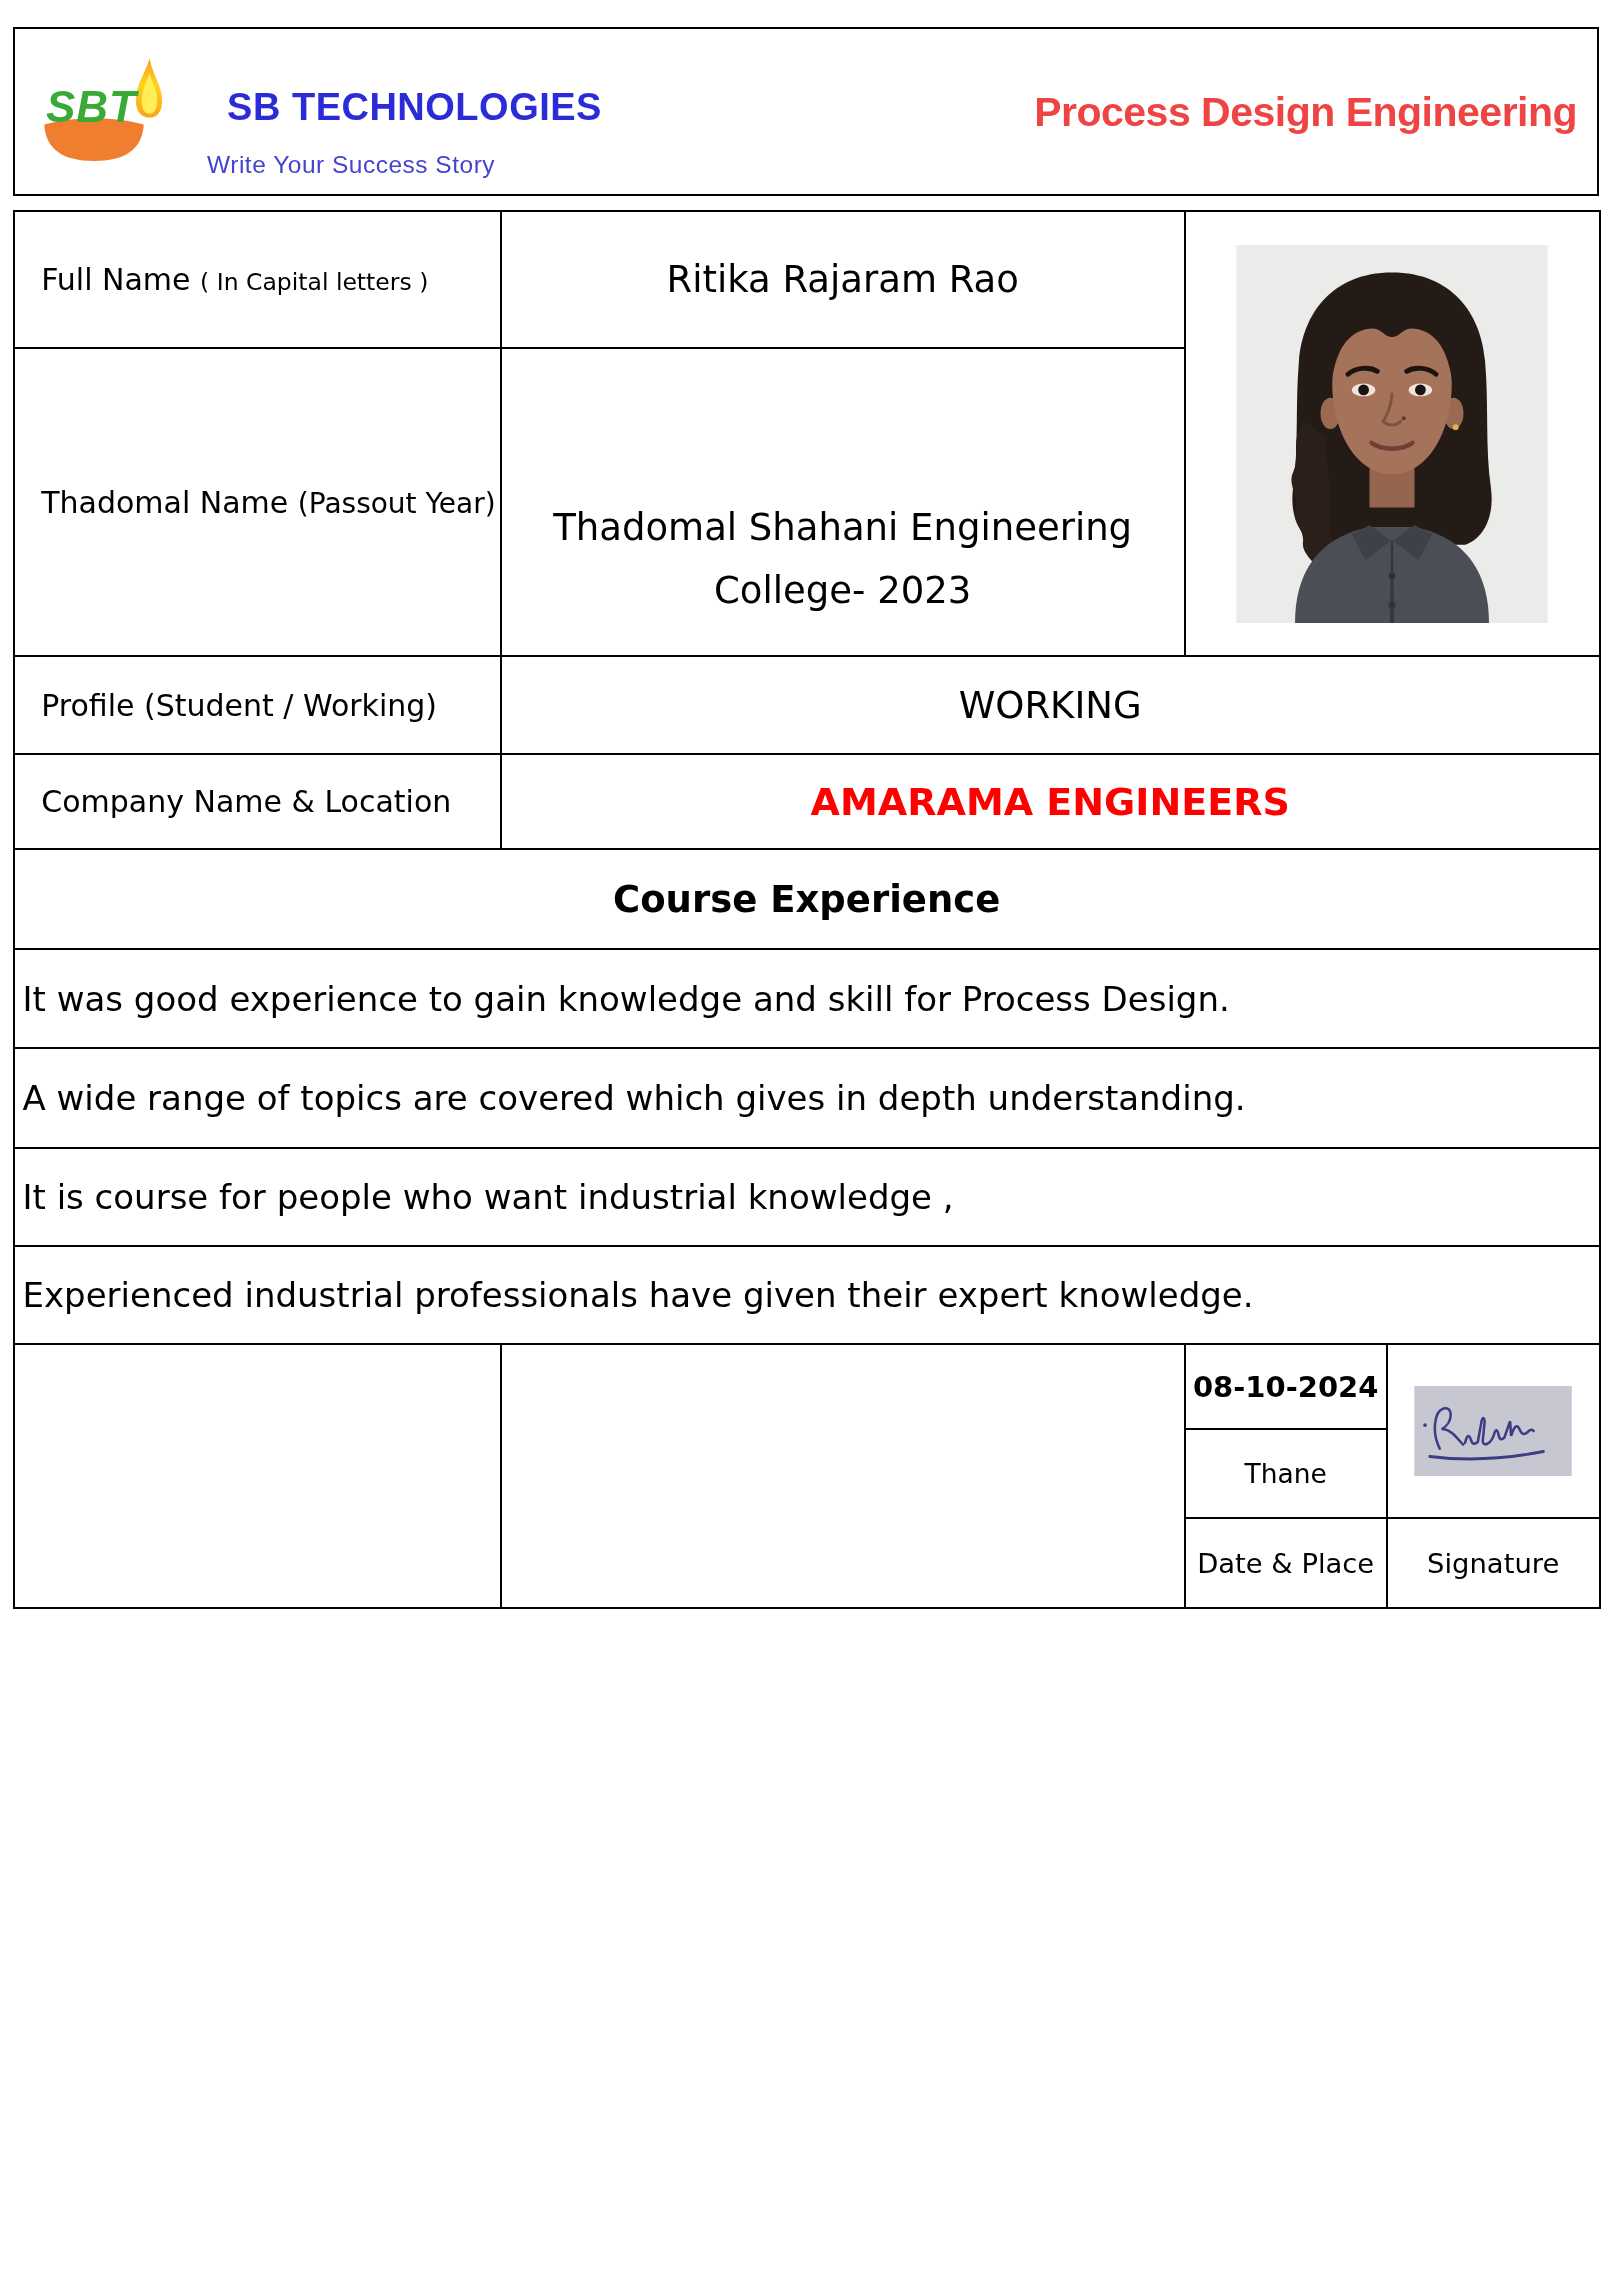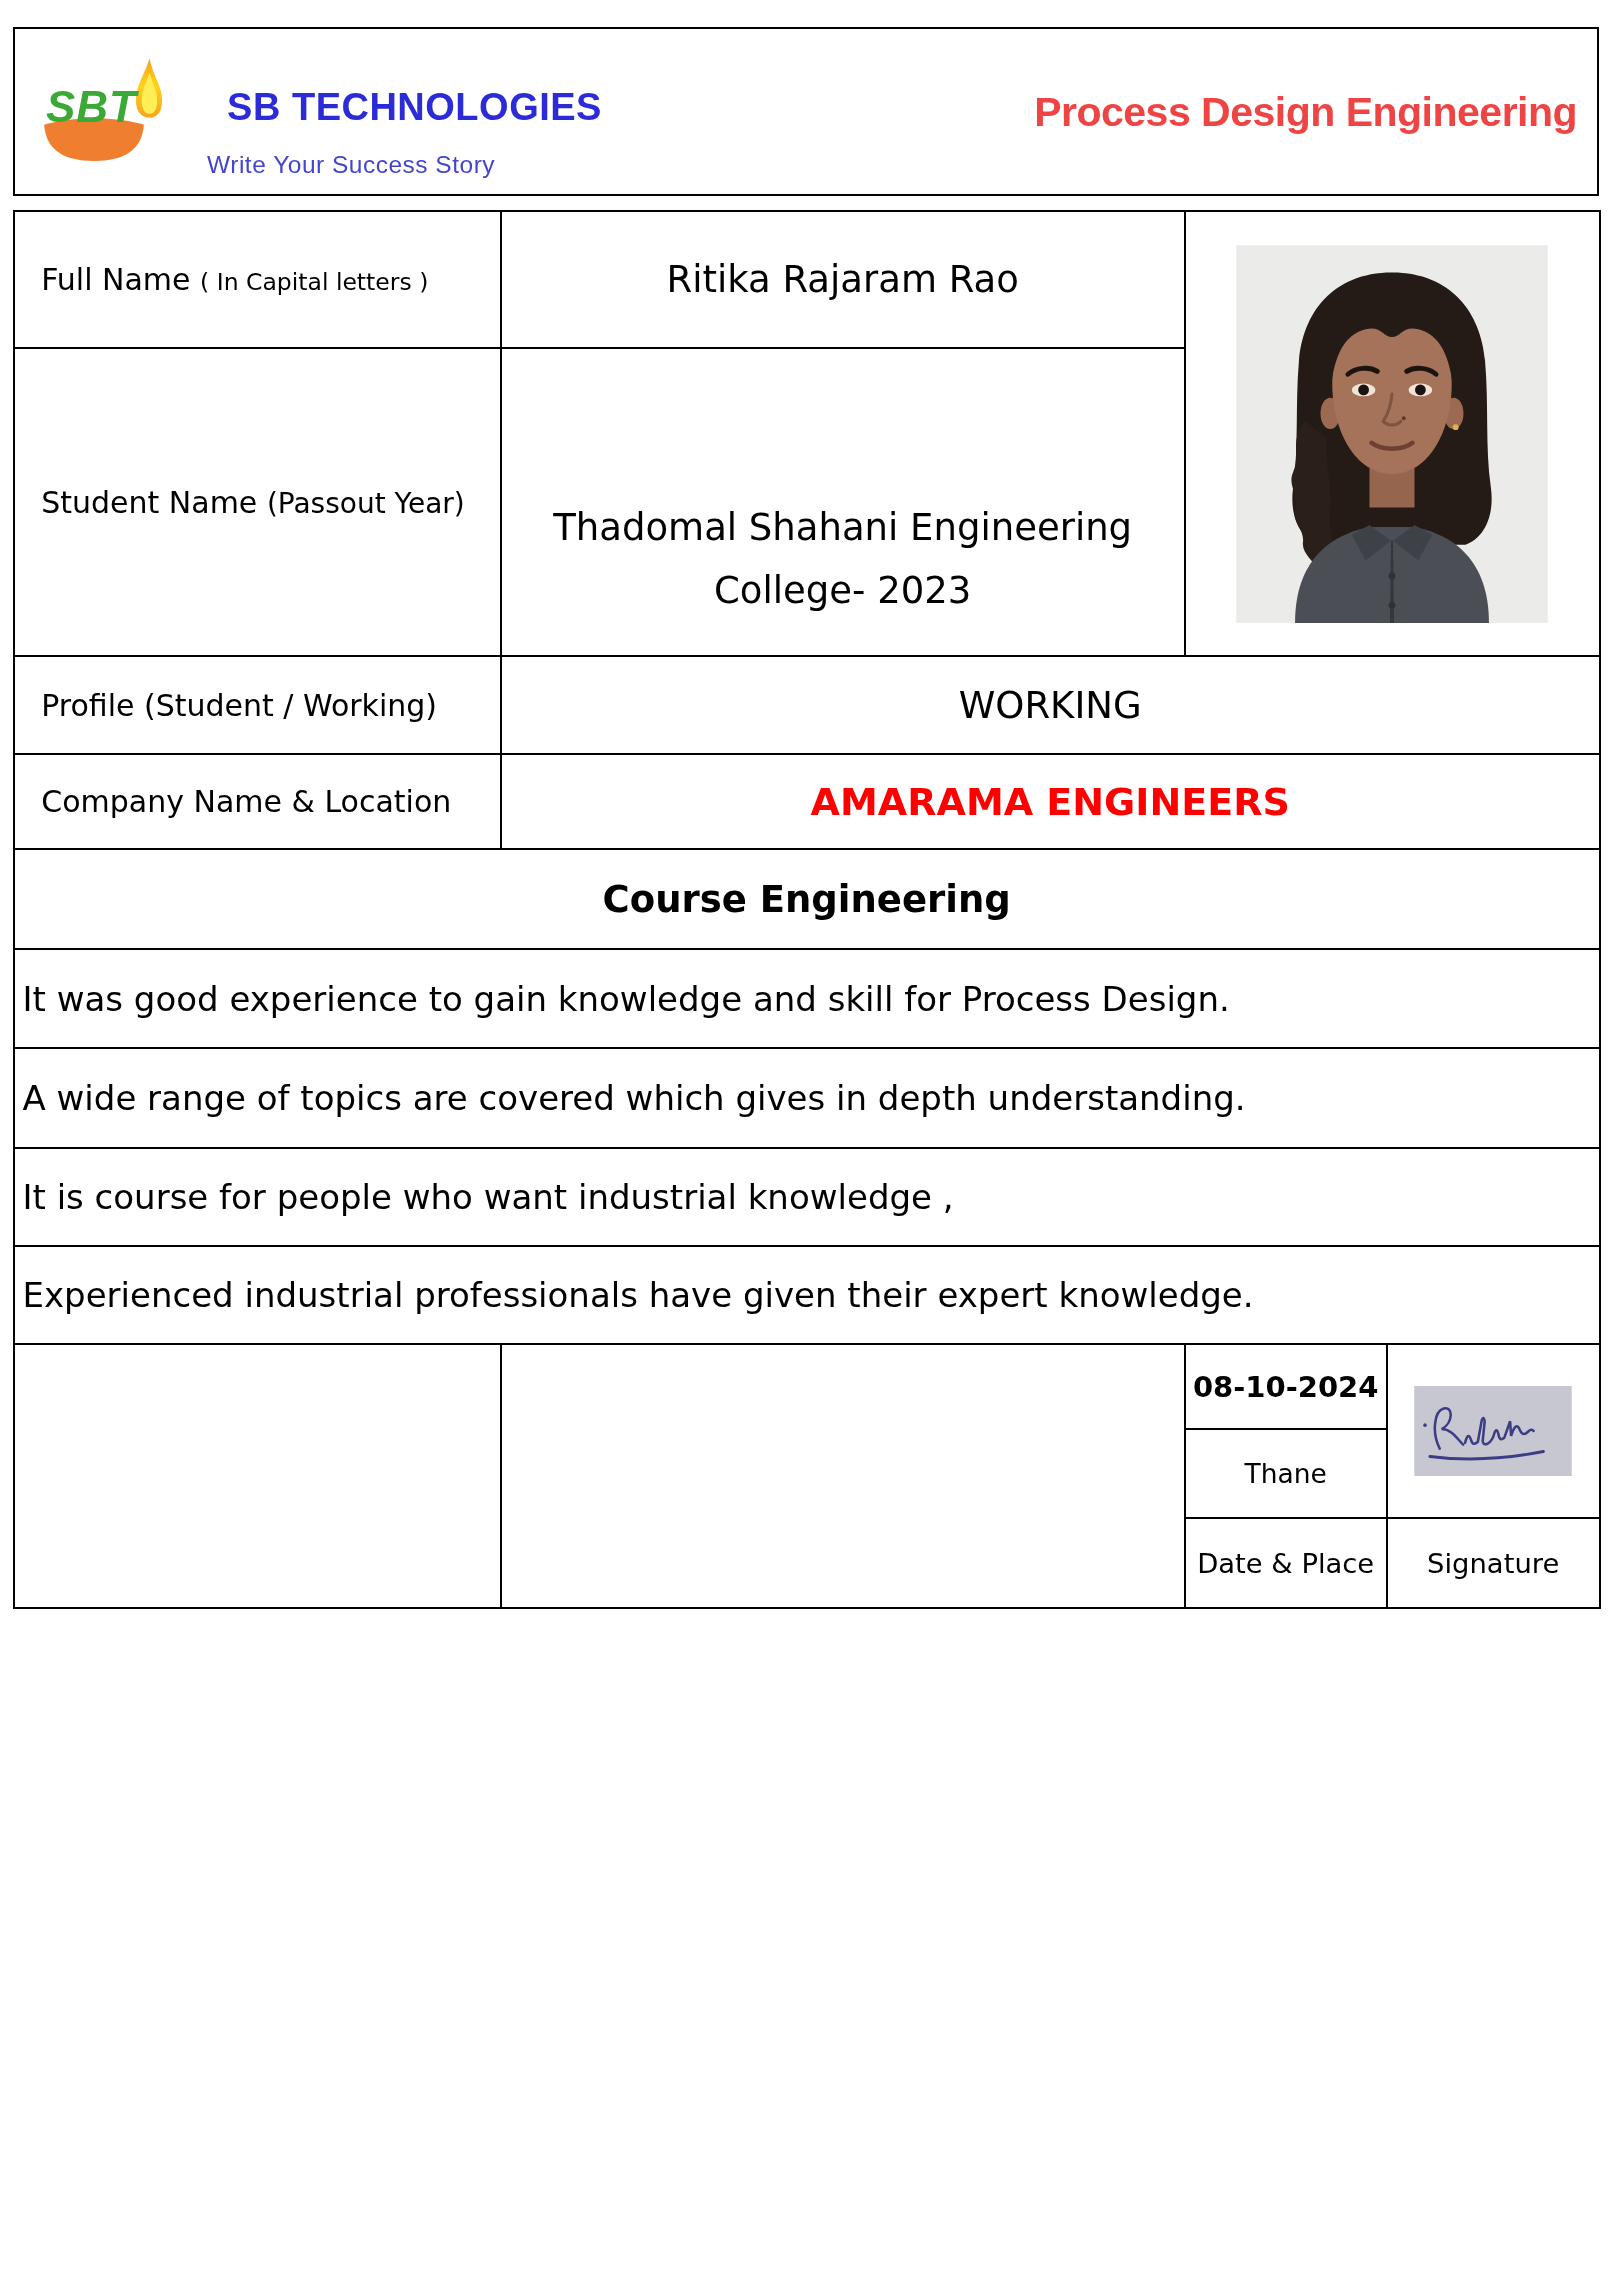--- a/index.html
+++ b/index.html
@@ -163,41 +163,41 @@
           <path d="M159,152 C158,164 154,174 150,180 C154,185 164,185 168,180" stroke="#7e5340" stroke-width="3" fill="none" stroke-linecap="round"></path>
           <circle cx="171" cy="177" r="2" fill="#5c3a2b"></circle>
 
           <path d="M138,202 C148,210 170,210 180,202" stroke="#6e4033" stroke-width="4.5" fill="none" stroke-linecap="round"></path>
         </svg>
       </td>
     </tr>
 
     <tr style="height:308px">
       <td class="label-cell">
-        <span>Student Name</span>
+        <span>Thadomal Name</span>
         <span class="label-note-mid">(Passout Year)</span>
       </td>
       <td class="college-cell">
         <div>Thadomal Shahani Engineering</div>
         <div>College- 2023</div>
       </td>
     </tr>
 
     <tr style="height:98px">
       <td class="label-cell">Profile (Student / Working)</td>
       <td class="value-cell" colspan="3">WORKING</td>
     </tr>
 
     <tr style="height:95px">
       <td class="label-cell">Company Name &amp; Location</td>
       <td class="company-cell" colspan="3" style="color:#ff0000">AMARAMA ENGINEERS</td>
     </tr>
 
     <tr style="height:100px">
-      <td class="section-head-cell" colspan="4">Course Engineering</td>
+      <td class="section-head-cell" colspan="4">Course Experience</td>
     </tr>
 
     <tr style="height:99px">
       <td class="exp-cell" colspan="4">It was good experience to gain knowledge and skill for Process Design.</td>
     </tr>
     <tr style="height:100px">
       <td class="exp-cell" colspan="4">A wide range of topics are covered which gives in depth understanding.</td>
     </tr>
     <tr style="height:98px">
       <td class="exp-cell" colspan="4">It is course for people who want industrial knowledge ,</td>

